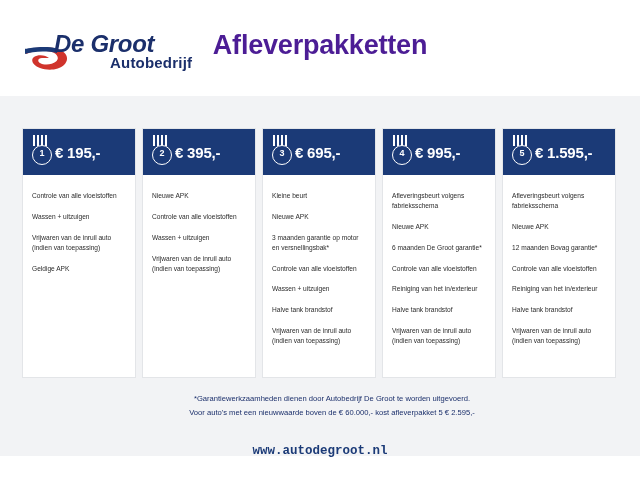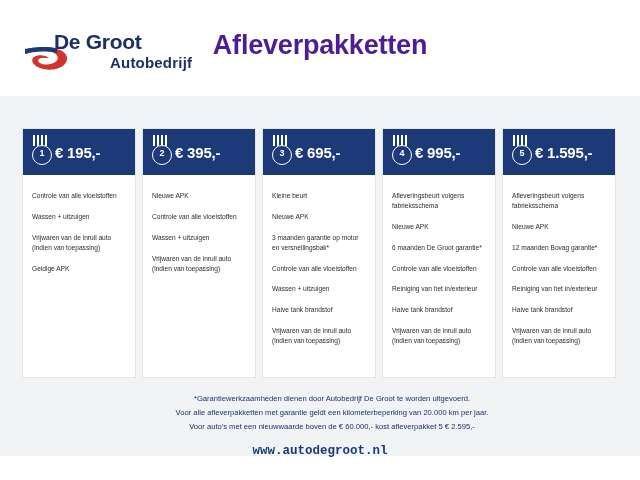--- a/index.html
+++ b/index.html
@@ -40,25 +40,26 @@
     position: absolute;
     left: 0;
     top: 16px;
     width: 46px;
     height: 26px;
   }
   .logo-text {
     position: absolute;
     left: 30px;
     top: 0px;
-    font-size: 21px;
+    font-size: 24px;
     font-weight: bold;
     color: #1b2f6b;
     letter-spacing: -0.3px;
     font-family: "Liberation Sans", sans-serif;
+    font-style: italic;
   }
   .logo-sub {
     position: absolute;
     left: 86px;
     top: 24px;
     font-size: 15px;
     font-weight: bold;
     color: #1b2f6b;
     letter-spacing: 0.2px;
   }
@@ -295,19 +296,18 @@
         <div class="feature">Reiniging van het in/exterieur</div>
         <div class="feature">Halve tank brandstof</div>
         <div class="feature">Vrijwaren van de inruil auto (indien van toepassing)</div>
       </div>
     </div>
 
   </div>
 
   <div class="notes">
     <div class="note">*Garantiewerkzaamheden dienen door Autobedrijf De Groot te worden uitgevoerd.</div>
-    <div class="note">Voor alle afleverpakketten met garantie geldt een kilometerbeperking van 20.000 km per jaar.</div>
     <div class="note">Voor auto's met een nieuwwaarde boven de € 60.000,- kost afleverpakket 5 € 2.595,-</div>
   </div>
 
   <div class="website">www.autodegroot.nl</div>
 
 </div>
 
 </body></html>

